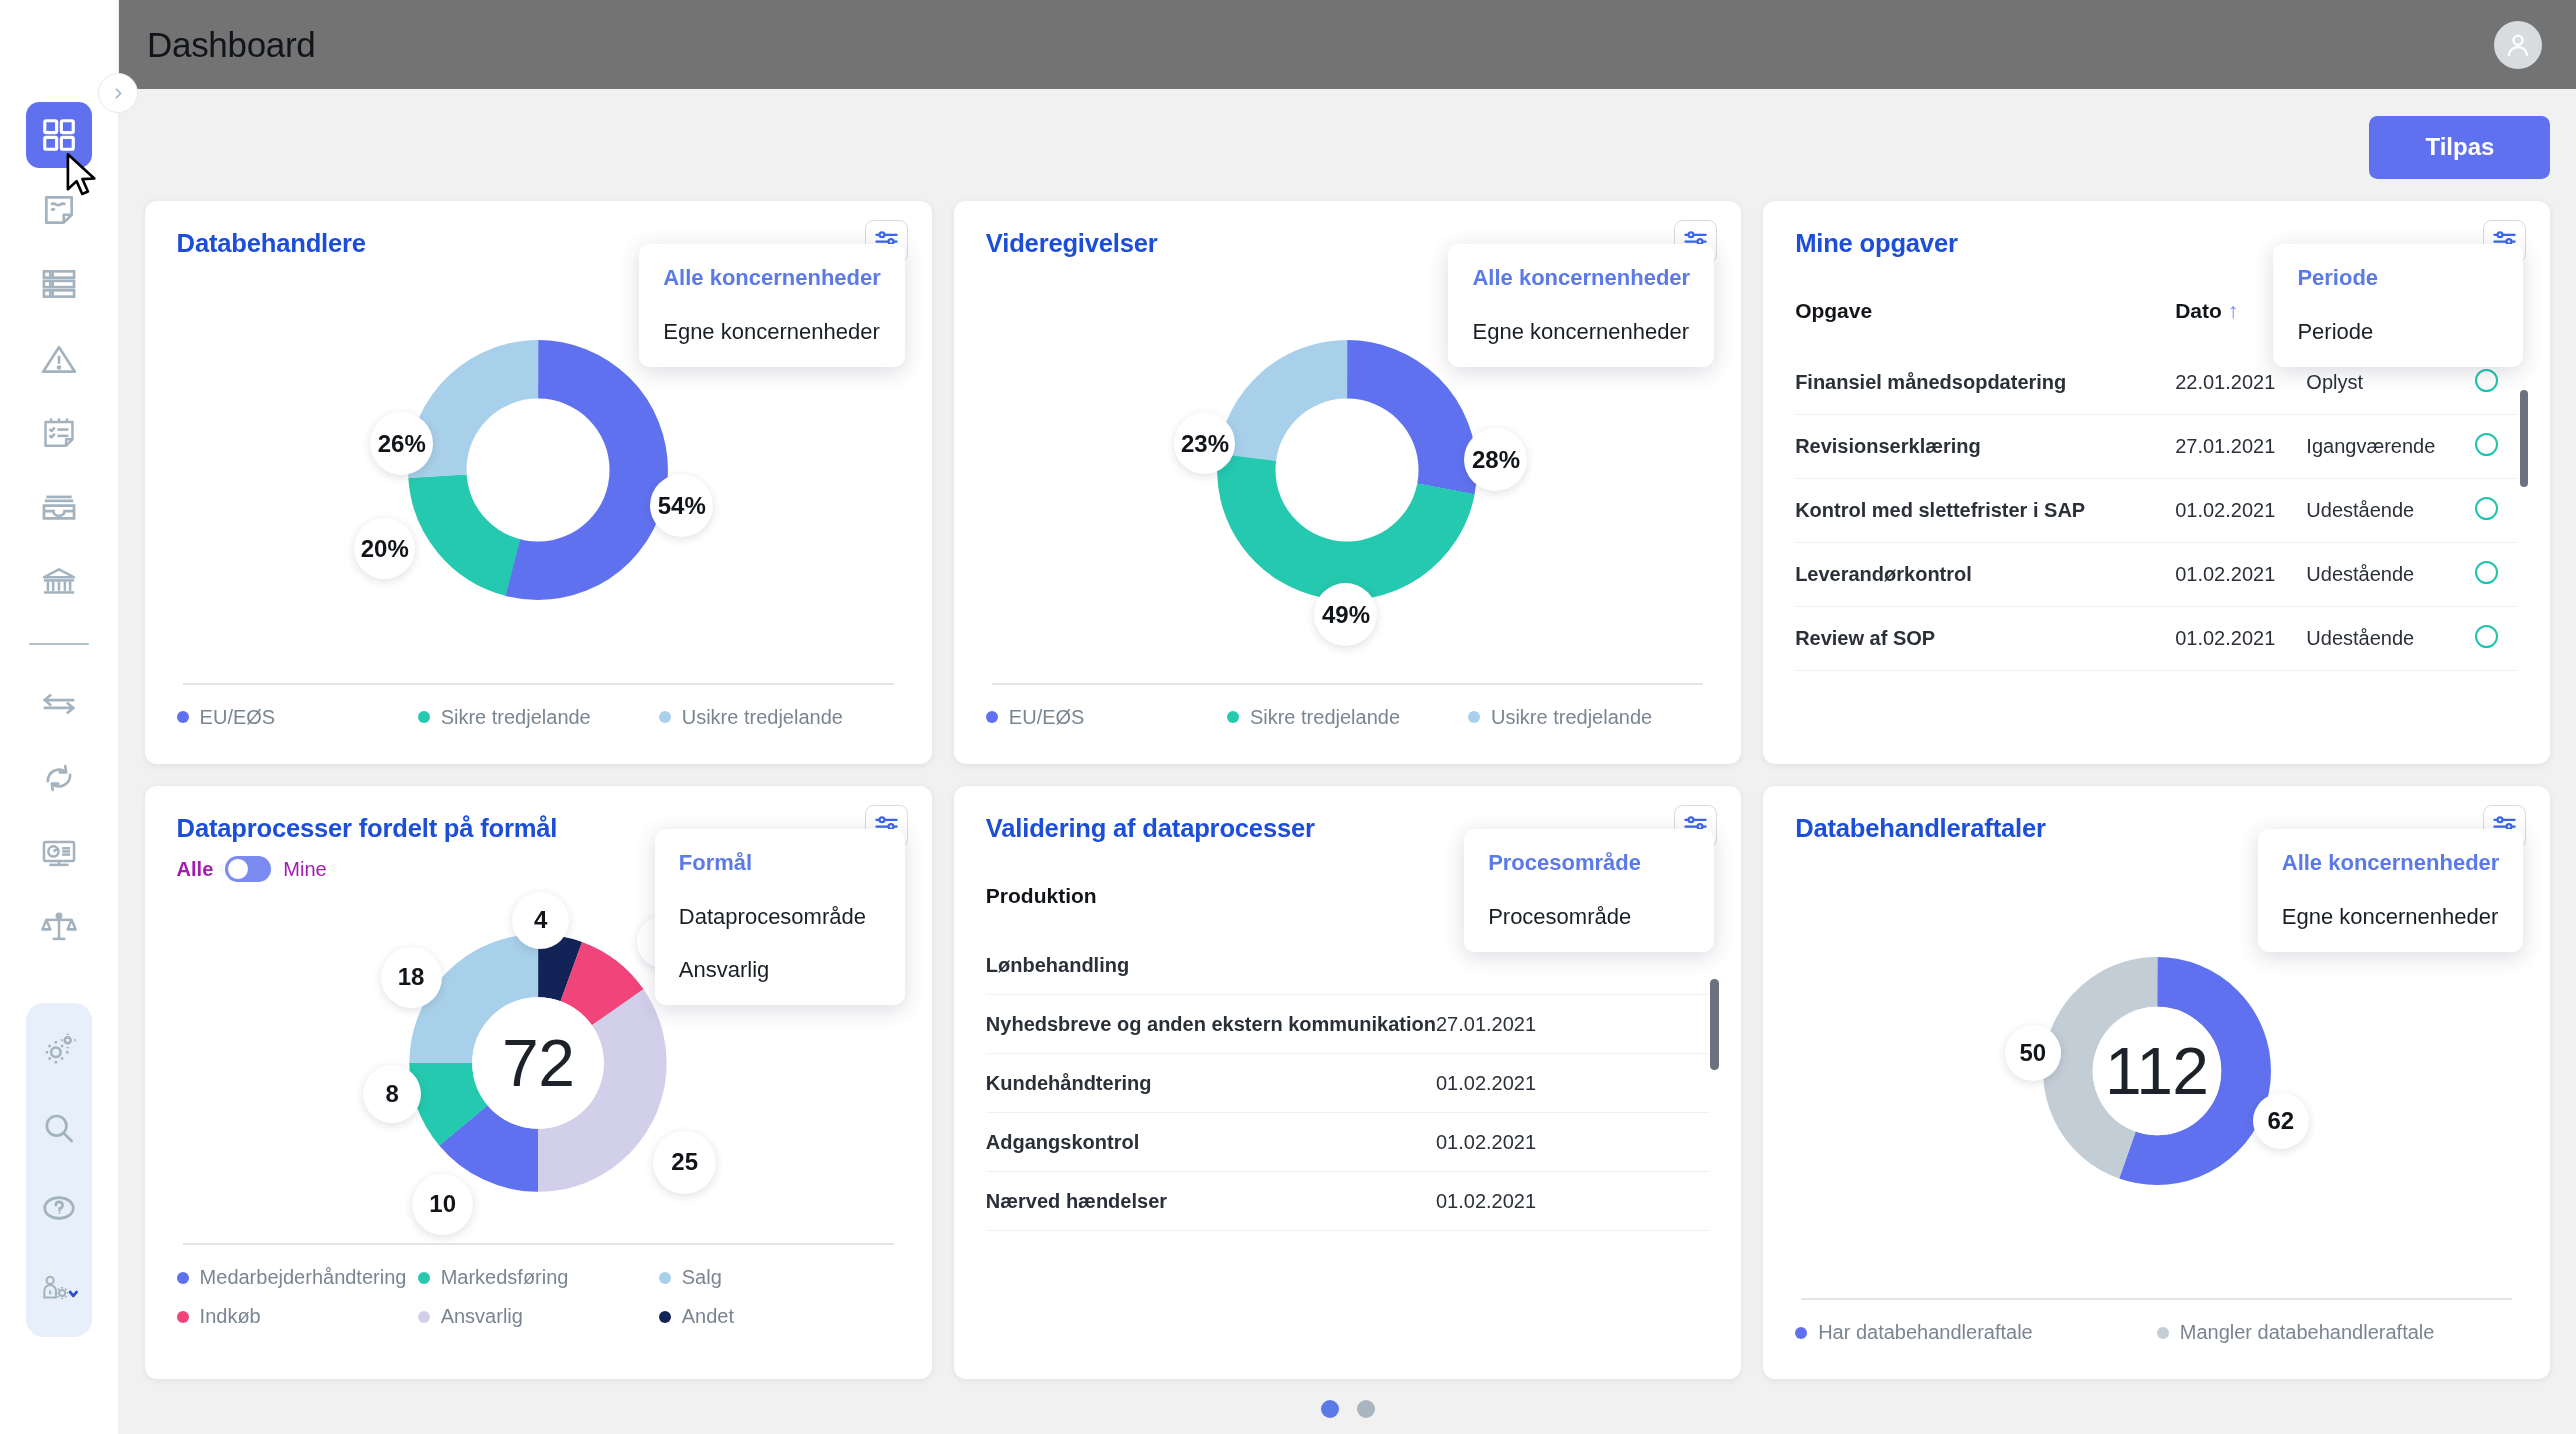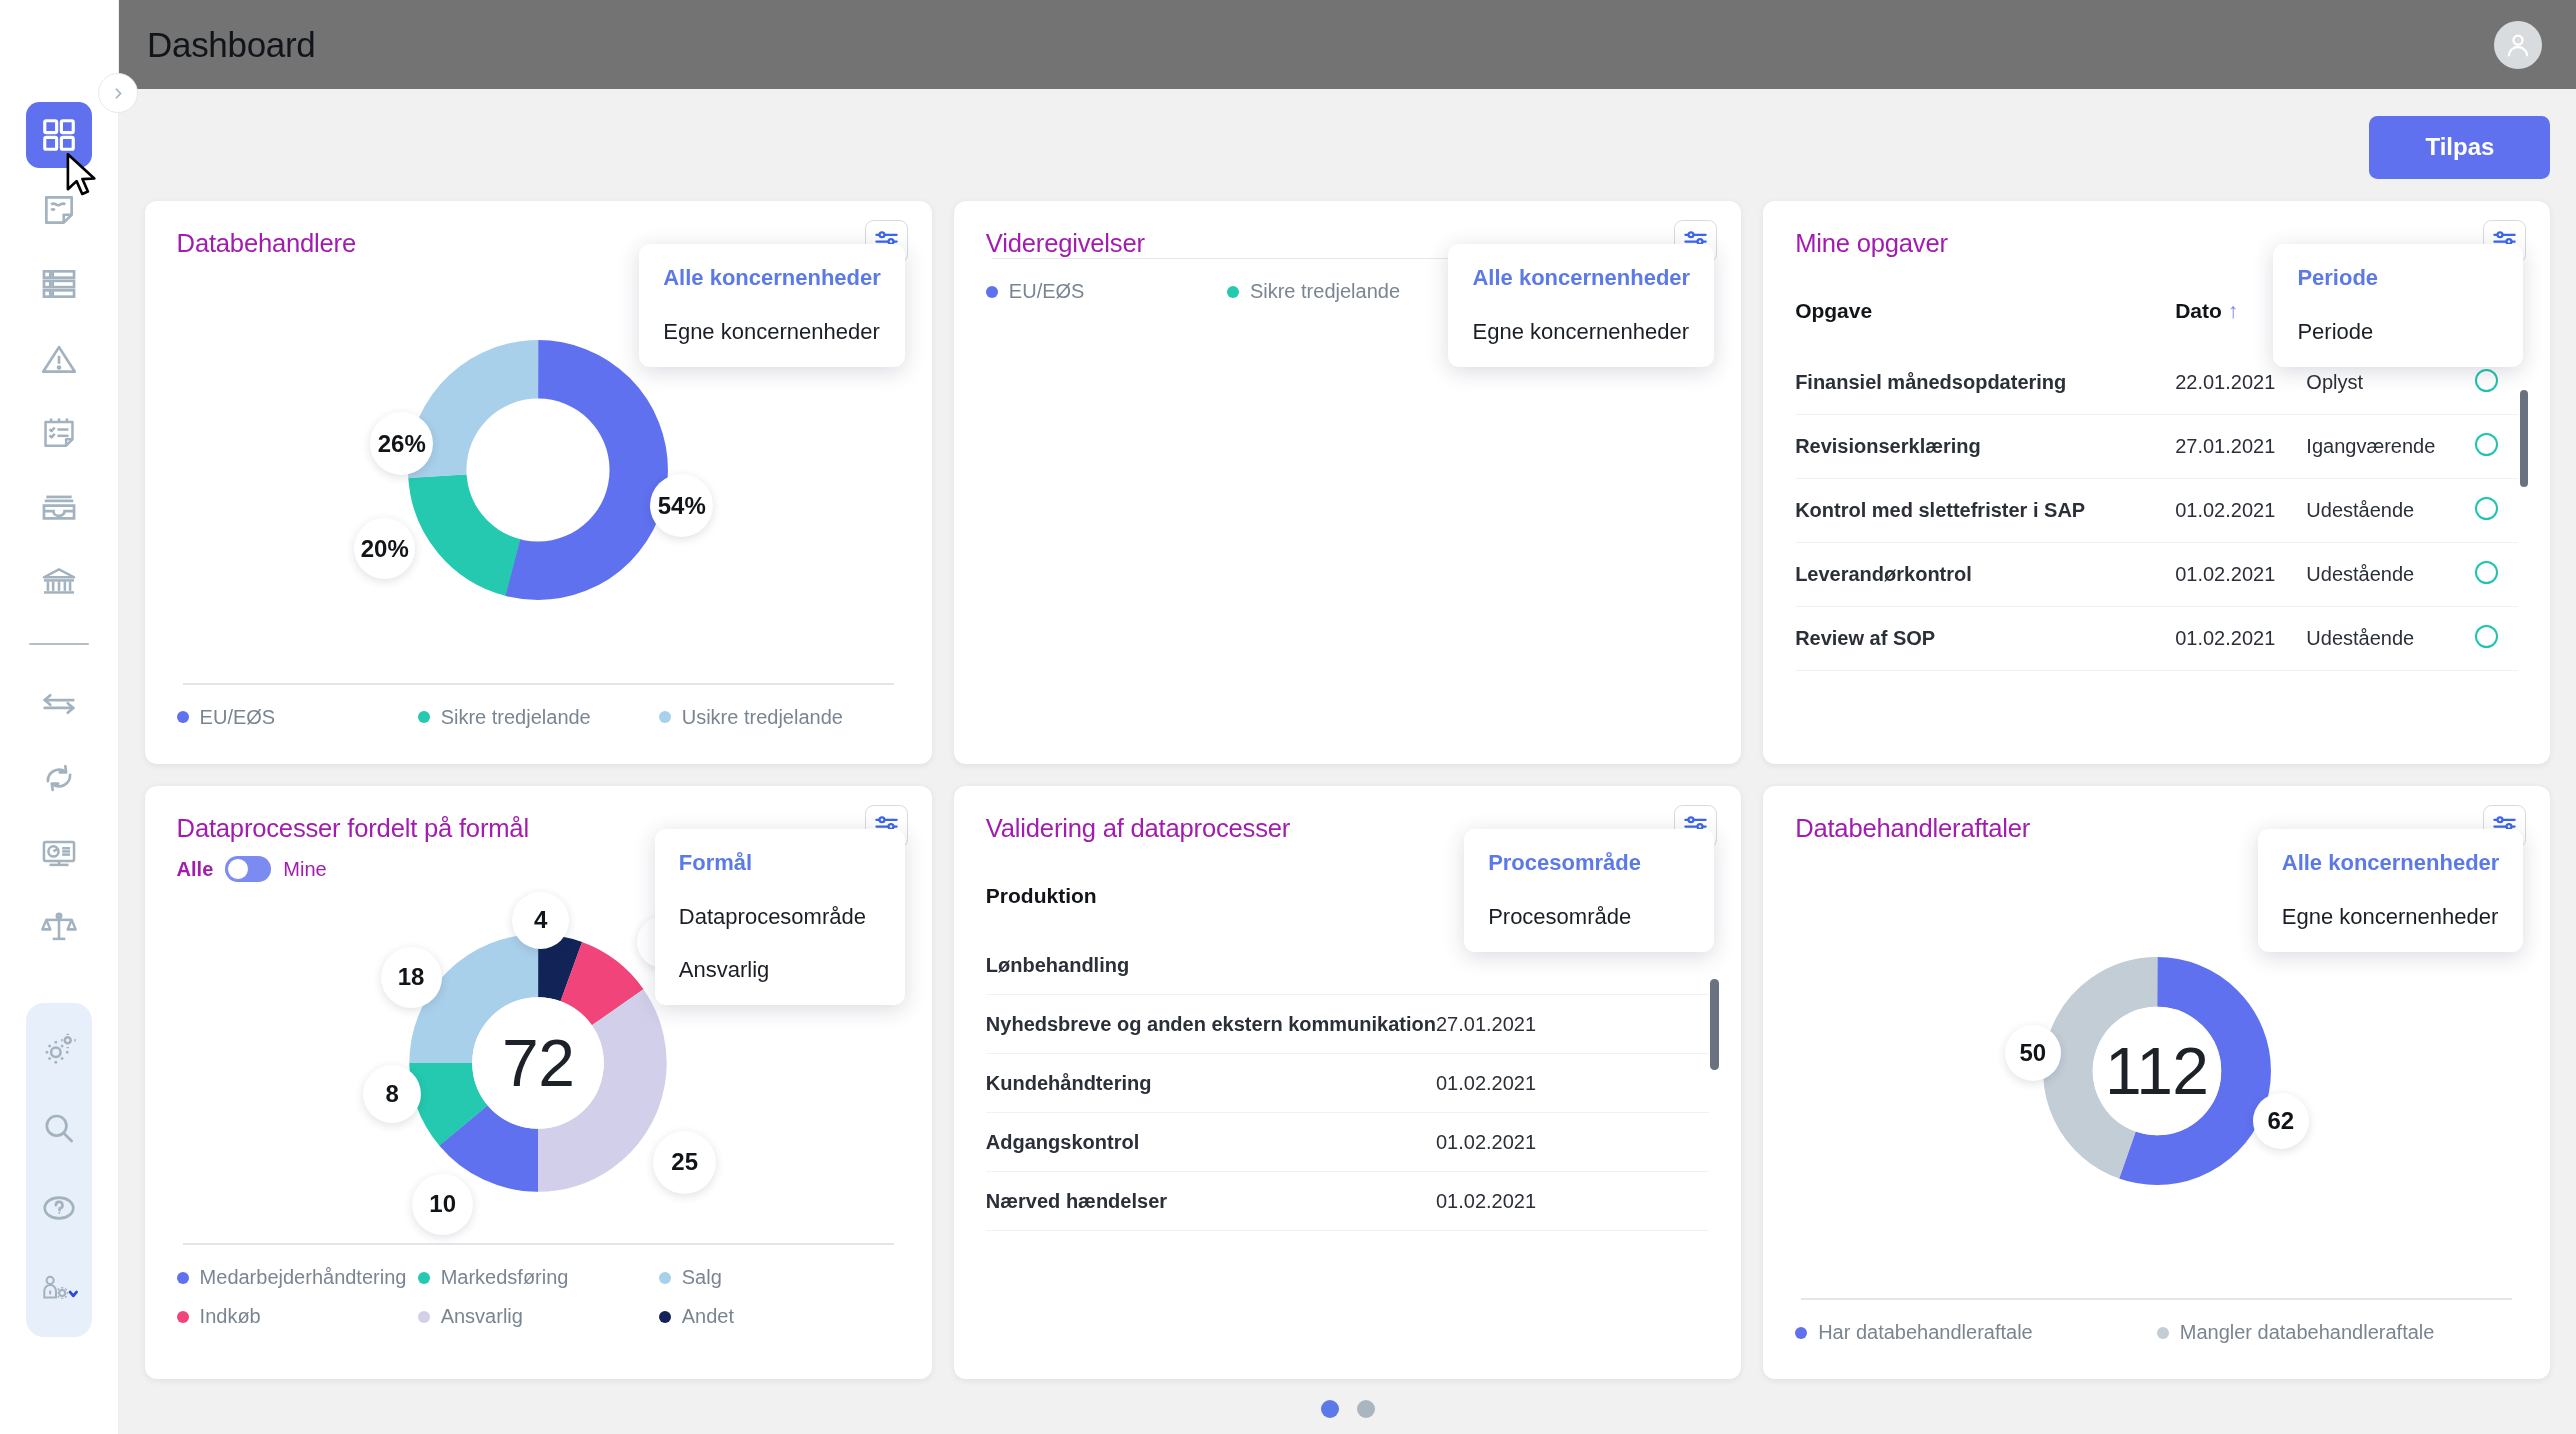--- a/index.html
+++ b/index.html
@@ -71,21 +71,21 @@
   .grid {
     display: grid; grid-template-columns: repeat(3, 1fr);
     gap: 22px; flex: 1; min-height: 0;
   }
   .card {
     background: #ffffff; border-radius: 12px; position: relative;
     box-shadow: 0 1.2px 6px rgba(20,30,60,.07);
     padding: 28px 32px 18px 32px; overflow: visible;
     display: flex; flex-direction: column; min-height: 0;
   }
-  .card-title { font-size: 25.6px; font-weight: normal; color: #a21caf; letter-spacing: -0.2px; }
+  .card-title { font-size: 25.6px; font-weight: bold; color: #1d4ed8; letter-spacing: -0.2px; }
 
   .filter-btn {
     position: absolute; right: 24px; top: 19.5px;
     width: 43px; height: 43px; border-radius: 8.5px;
     border: 1.8px solid #d6dade; background: #ffffff;
     display: flex; align-items: center; justify-content: center; z-index: 5;
   }
   .filter-btn svg { width: 27px; height: 27px; }
 
   .dropdown {
@@ -402,20 +402,33 @@
               <line x1="3" y1="12" x2="21" y2="12"></line>
                 <circle cx="16" cy="12" r="2.2" fill="#fff"></circle>
               <line x1="3" y1="18" x2="21" y2="18"></line>
             </svg>
           </div>
           <div class="dropdown" style="right:27px; top:43px;">
             <div class="dd-item sel">Alle koncernenheder</div>
             <div class="dd-item">Egne koncernenheder</div>
           </div>
 
+          <div class="donut-wrap">
+            <div class="donut" style="width:292px;height:292px;">
+              <svg viewBox="0 0 100 100" width="292" height="292">
+                <circle r="34" cx="50" cy="50" fill="none" stroke="#6071ef" stroke-width="21" stroke-dasharray="59.8 153.8" transform="rotate(-90 50 50)"></circle>
+                <circle r="34" cx="50" cy="50" fill="none" stroke="#25c9b0" stroke-width="21" stroke-dasharray="104.7 108.9" transform="rotate(10.8 50 50)"></circle>
+                <circle r="34" cx="50" cy="50" fill="none" stroke="#a9d0ea" stroke-width="21" stroke-dasharray="49.1 164.5" transform="rotate(187.2 50 50)"></circle>
+                <circle r="24.5" cx="50" cy="50" fill="#ffffff"></circle>
+              </svg>
+              <div class="bubble" style="width:61px;height:61px;font-size:24px;left:-27px;top:89px;">23%</div>
+              <div class="bubble" style="width:63px;height:63px;font-size:24px;right:-34px;top:104px;">28%</div>
+              <div class="bubble" style="width:63px;height:63px;font-size:24px;left:113px;bottom:-30px;">49%</div>
+            </div>
+          </div>
 
           <div class="legend-sep"></div>
           <div class="legend cols3row1">
             <div class="lg">
               <span class="dot" style="background:#6071ef"></span>
               <span>EU/EØS</span>
             </div>
             <div class="lg">
               <span class="dot" style="background:#25c9b0"></span>
               <span>Sikre tredjelande</span>

